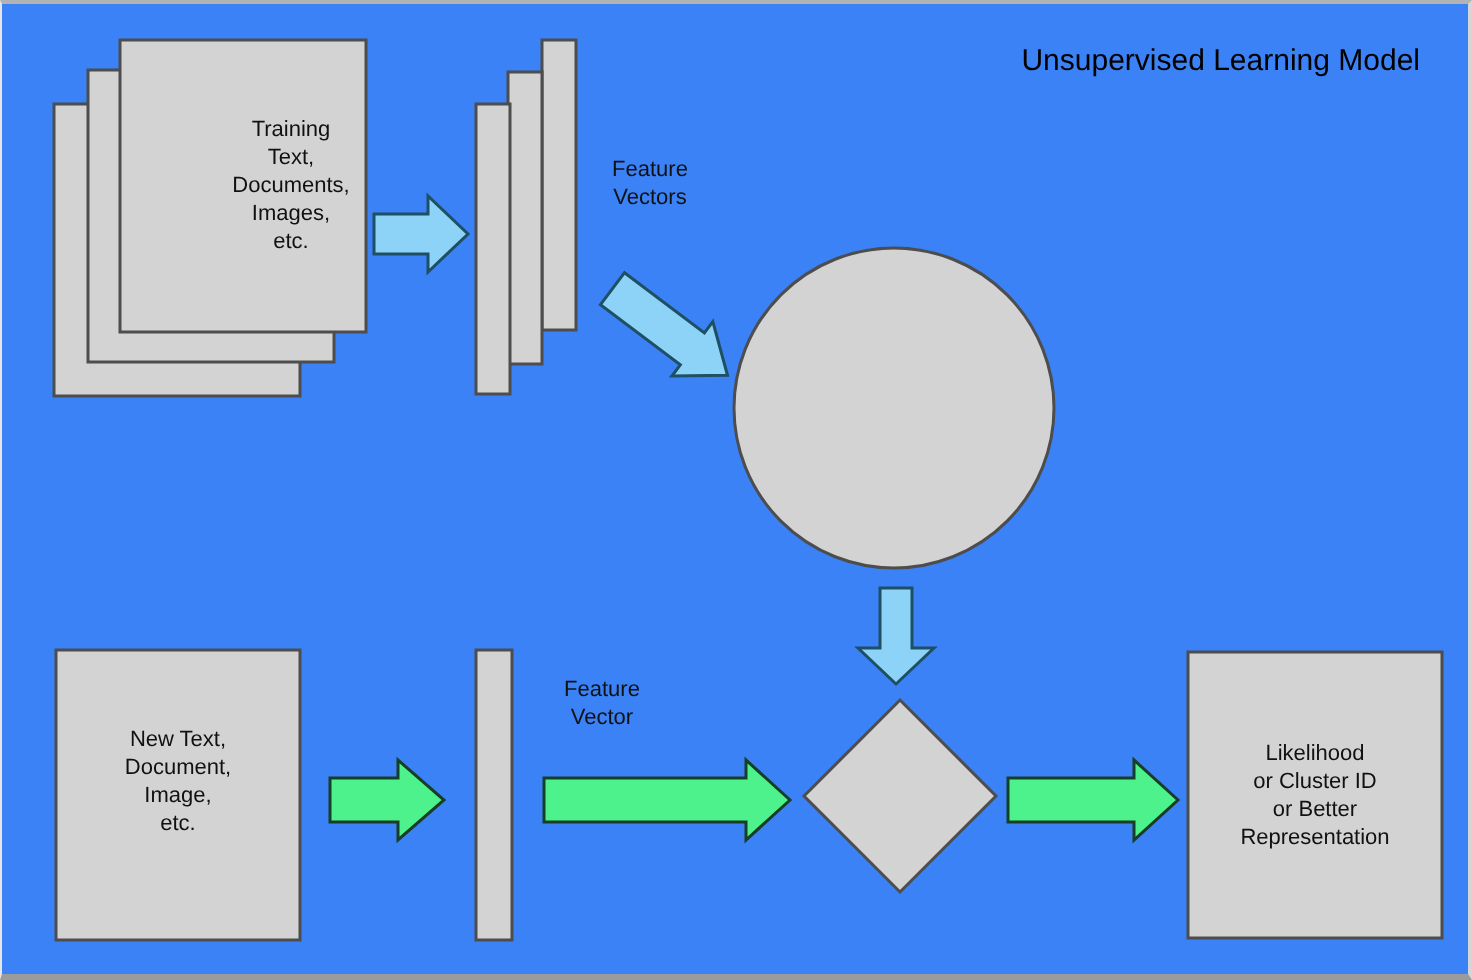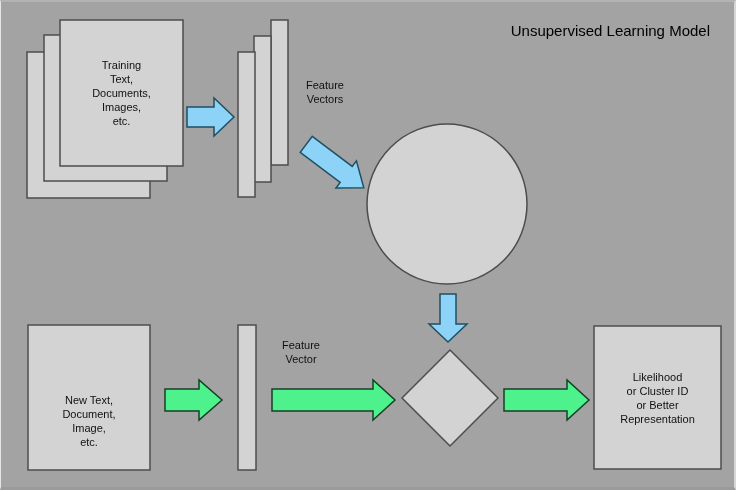--- a/index.html
+++ b/index.html
@@ -3,21 +3,21 @@
 <meta charset="utf-8">
 <style>
   html, body {
     margin: 0; padding: 0;
     background: #ffffff;
     font-family: "Liberation Sans", sans-serif;
   }
   #canvas {
     position: relative;
     width: 736px; height: 490px;
-    background: #a3a3a3;
+    background: #3b82f6;
     box-sizing: border-box;
     border-top: 2px solid #b3b3b3;
     border-bottom: 3px solid #9b9b9b;
     border-left: 1px solid #e6e6e6;
     border-right: 2px solid #d6d6d6;
     overflow: hidden;
   }
   svg.diagram {
     position: absolute;
     left: 0; top: 0;
@@ -90,31 +90,31 @@
 
     <polygon class="node-shape" points="401,396 449,348 497,396 449,444" fill="#d3d3d3"></polygon>
 
     <polygon class="green-arrow" points="503,387 566,387 566,378 588,398 566,418 566,409 503,409" fill="#4ef28c"></polygon>
 
     <rect class="node-shape" x="593" y="324" width="127" height="143" fill="#d3d3d3"></rect>
   </svg>
 
   <div id="title">Unsupervised Learning Model</div>
 
-  <div class="label centered" style="left:59px; top:18px; width:123px; height:146px;">Training
+  <div class="label centered" style="left:59px; top:18px; width:123px; height:146px;padding-left:24px;">Training
 Text,
 Documents,
 Images,
 etc.</div>
 
   <div class="label side" style="left:294px; top:76px; width:60px;">Feature
 Vectors</div>
 
 
-  <div class="label centered" style="left:27px; top:323px; width:122px; height:132px;margin-top:30px;">New Text,
+  <div class="label centered" style="left:27px; top:323px; width:122px; height:132px;">New Text,
 Document,
 Image,
 etc.</div>
 
   <div class="label side" style="left:270px; top:336px; width:60px;">Feature
 Vector</div>
 
 
   <div class="label centered" style="left:593px; top:324px; width:127px; height:143px;">Likelihood
 or Cluster ID

